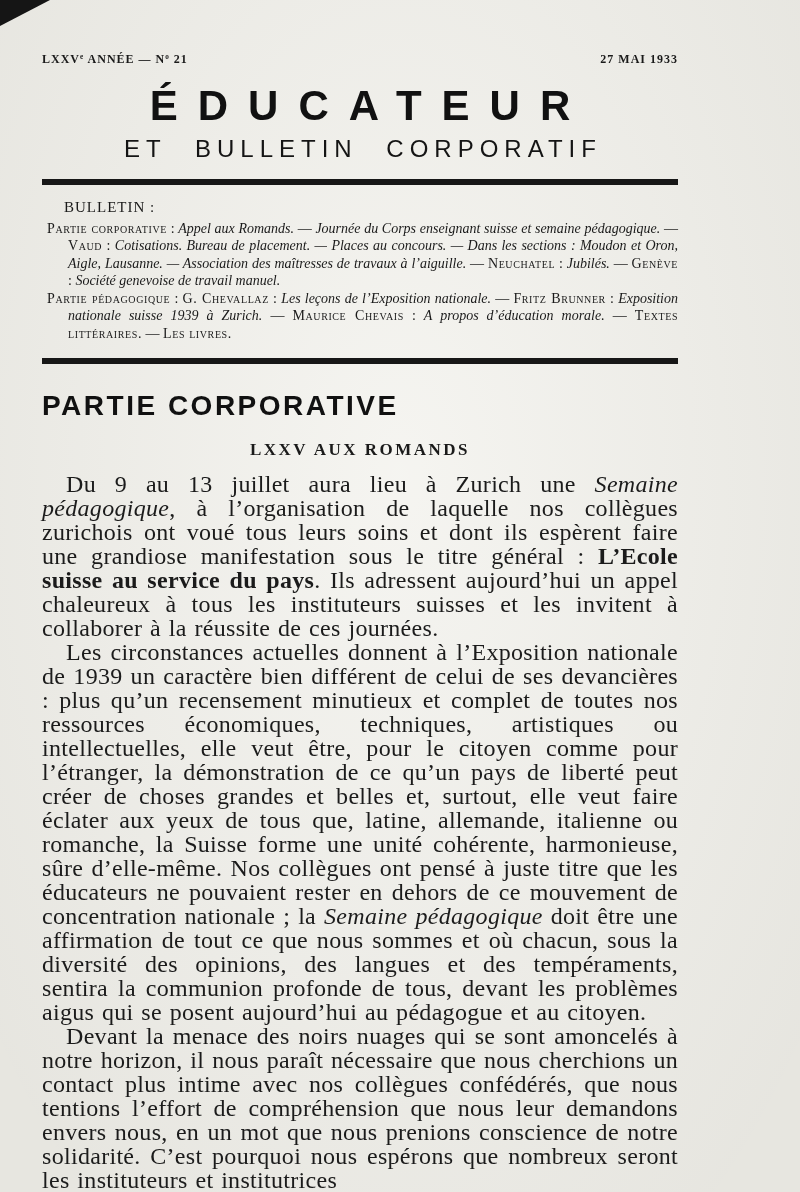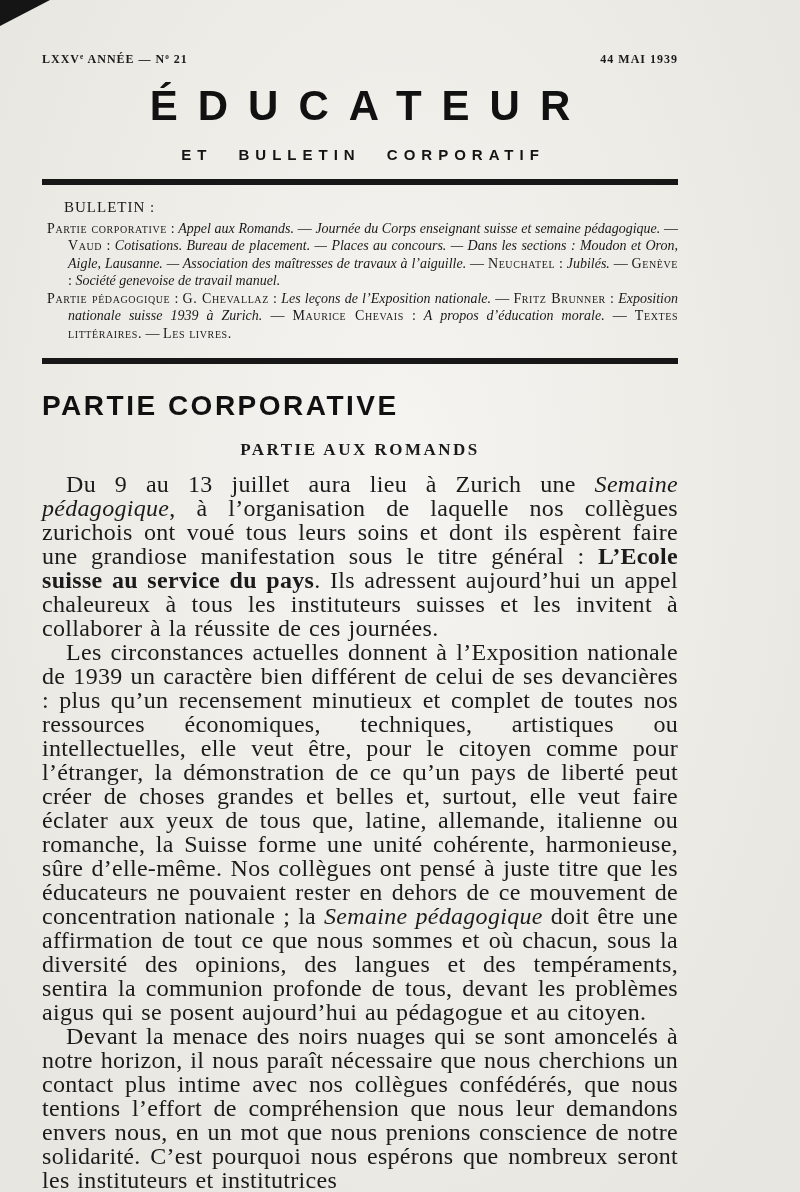--- a/index.html
+++ b/index.html
@@ -33,25 +33,25 @@
     text-align:center;
     font-family:"Liberation Sans","DejaVu Sans",sans-serif;
     font-weight:bold;
     font-size:42px;
     letter-spacing:20px; margin-right:-20px;
     line-height:1.1;
     color:#111;
   }
 
   .journal-subtitle {
-    margin-top:17px;
+    margin-top:6px;
     text-align:center;
     font-family:"Liberation Sans","DejaVu Sans",sans-serif;
-    font-weight:bold;
-    font-size:15px;
+    font-weight:normal;
+    font-size:24px;
     letter-spacing:6px; word-spacing:16px; margin-right:-6px;
     color:#141414;
   }
 
   .rule {
     height:6px;
     background: var(--rule,#171717);
     margin-top:16px;
   }
 
@@ -109,37 +109,37 @@
 </head>
 <body>
 
 <div class="page">
 
   <div class="scan-corner"></div>
 
   <header>
     <div class="issue-row">
       <span><span>LXXV</span><span class="run-sup">e</span><span> ANNÉE — N</span><span class="run-sup">o</span><span> 21</span></span>
-      <span>44 MAI 1939</span>
+      <span>27 MAI 1933</span>
     </div>
     <h1 class="journal-title">ÉDUCATEUR</h1>
     <div class="journal-subtitle">ET BULLETIN CORPORATIF</div>
   </header>
 
   <div class="rule"></div>
 
   <section class="summary">
     <div class="summary-label">BULLETIN :</div>
     <p class="summary-entry"><span class="run-sc">Partie corporative</span><span> : </span><span class="run-i">Appel aux Romands.</span><span> — </span><span class="run-i">Journée du Corps enseignant suisse et semaine pédagogique.</span><span> — </span><span class="run-sc">Vaud</span><span> : </span><span class="run-i">Cotisations. Bureau de placement. — Places au concours. — Dans les sections : Moudon et Oron, Aigle, Lausanne. — Association des maîtresses de travaux à l’aiguille.</span><span> — </span><span class="run-sc">Neuchatel</span><span> : </span><span class="run-i">Jubilés.</span><span> — </span><span class="run-sc">Genève</span><span> : </span><span class="run-i">Société genevoise de travail manuel.</span></p>
     <p class="summary-entry"><span class="run-sc">Partie pédagogique</span><span> : </span><span class="run-sc">G. Chevallaz</span><span> : </span><span class="run-i">Les leçons de l’Exposition nationale.</span><span> — </span><span class="run-sc">Fritz Brunner</span><span> : </span><span class="run-i">Exposition nationale suisse 1939 à Zurich.</span><span> — </span><span class="run-sc">Maurice Chevais</span><span> : </span><span class="run-i">A propos d’éducation morale.</span><span> — </span><span class="run-sc">Textes littéraires.</span><span> — </span><span class="run-sc">Les livres.</span></p>
   </section>
 
   <div class="rule"></div>
 
   <main>
     <h2 class="section-title">PARTIE CORPORATIVE</h2>
-    <h3 class="article-headline">PARTIE AUX ROMANDS</h3>
+    <h3 class="article-headline">LXXV AUX ROMANDS</h3>
     <p class="body-para"><span>Du 9 au 13 juillet aura lieu à Zurich une </span><span class="run-i">Semaine pédagogique</span><span>, à l’organisation de laquelle nos collègues zurichois ont voué tous leurs soins et dont ils espèrent faire une grandiose manifestation sous le titre général : </span><span class="run-b">L’Ecole suisse au service du pays</span><span>. Ils adressent aujourd’hui un appel chaleureux à tous les instituteurs suisses et les invitent à collaborer à la réussite de ces journées.</span></p>
     <p class="body-para"><span>Les circonstances actuelles donnent à l’Exposition nationale de 1939 un caractère bien différent de celui de ses devancières : plus qu’un recensement minutieux et complet de toutes nos ressources économiques, techniques, artistiques ou intellectuelles, elle veut être, pour le citoyen comme pour l’étranger, la démonstration de ce qu’un pays de liberté peut créer de choses grandes et belles et, surtout, elle veut faire éclater aux yeux de tous que, latine, allemande, italienne ou romanche, la Suisse forme une unité cohérente, harmonieuse, sûre d’elle-même. Nos collègues ont pensé à juste titre que les éducateurs ne pouvaient rester en dehors de ce mouvement de concentration nationale ; la </span><span class="run-i">Semaine pédagogique</span><span> doit être une affirmation de tout ce que nous sommes et où chacun, sous la diversité des opinions, des langues et des tempéraments, sentira la communion profonde de tous, devant les problèmes aigus qui se posent aujourd’hui au pédagogue et au citoyen.</span></p>
     <p class="body-para"><span>Devant la menace des noirs nuages qui se sont amoncelés à notre horizon, il nous paraît nécessaire que nous cherchions un contact plus intime avec nos collègues confédérés, que nous tentions l’effort de compréhension que nous leur demandons envers nous, en un mot que nous prenions conscience de notre solidarité. C’est pourquoi nous espérons que nombreux seront les instituteurs et institutrices</span></p>
   </main>
 
 </div>
 
 </body></html>

